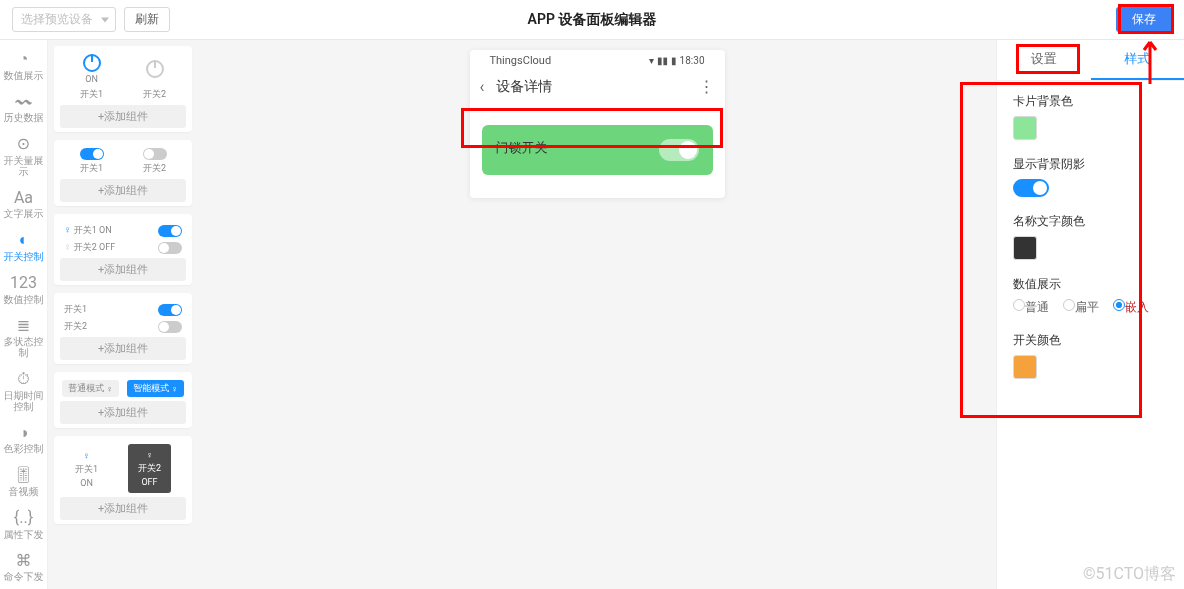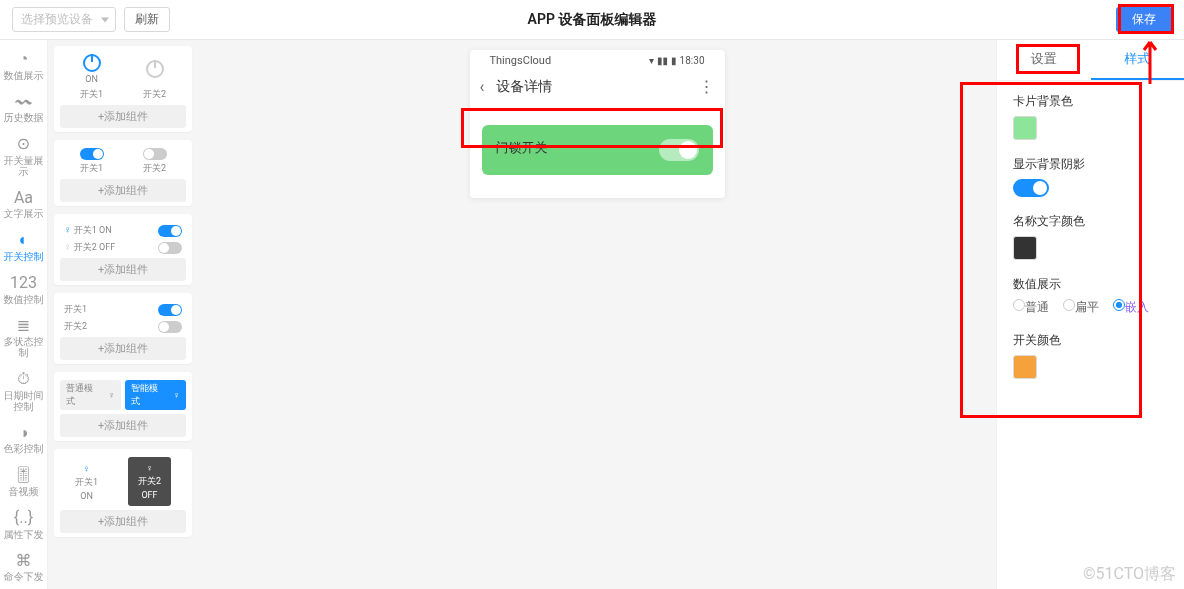--- a/index.html
+++ b/index.html
@@ -51,24 +51,24 @@
 .prop-body{padding:12px 16px;overflow-y:auto}
 .prop-group{margin-bottom:16px}
 .prop-label{font-size:12px;color:#333;margin-bottom:6px}
 .toggle{width:36px;height:18px;background:#1890ff;border-radius:9px;position:relative;cursor:pointer}
 .toggle::after{content:"";position:absolute;right:2px;top:2px;width:14px;height:14px;background:#fff;border-radius:50%}
 .color-swatch{width:24px;height:24px;border:1px solid #d9d9d9;border-radius:3px;cursor:pointer}
 .radio-row{display:flex;gap:14px;font-size:12px;color:#666}
 .radio-opt{display:flex;align-items:flex-start;gap:0;cursor:pointer}
 .radio-dot{width:12px;height:12px;border:1px solid #ccc;border-radius:50%}
 .radio-opt.active .radio-dot{border-color:#1890ff;background:radial-gradient(#1890ff 40%,#fff 45%)}
-.radio-opt.active{color:#8b5cf6}
+.radio-opt.active{color:#b91c1c}
 .annot-red{position:absolute;border:3px solid red;pointer-events:none}
 .arrow-red{position:absolute;pointer-events:none}
-.mode-pill{font-size:9px;padding:2px 6px;border-radius:3px;display:inline-flex;align-items:center;gap:8px}
+.mode-pill{font-size:9px;padding:2px 6px;border-radius:3px;display:inline-flex;align-items:center;gap:2px}
 .mode-pill.blue{background:#1890ff;color:#fff}
 .mode-pill.gray{background:#f0f0f0;color:#888}
 .watermark{position:absolute;right:8px;bottom:4px;font-size:16px;color:#ccc}
 </style>
 </head>
 <body>
 
 <div class="topbar">
   <div class="topbar-left">
     <div class="select-device">选择预览设备</div>

